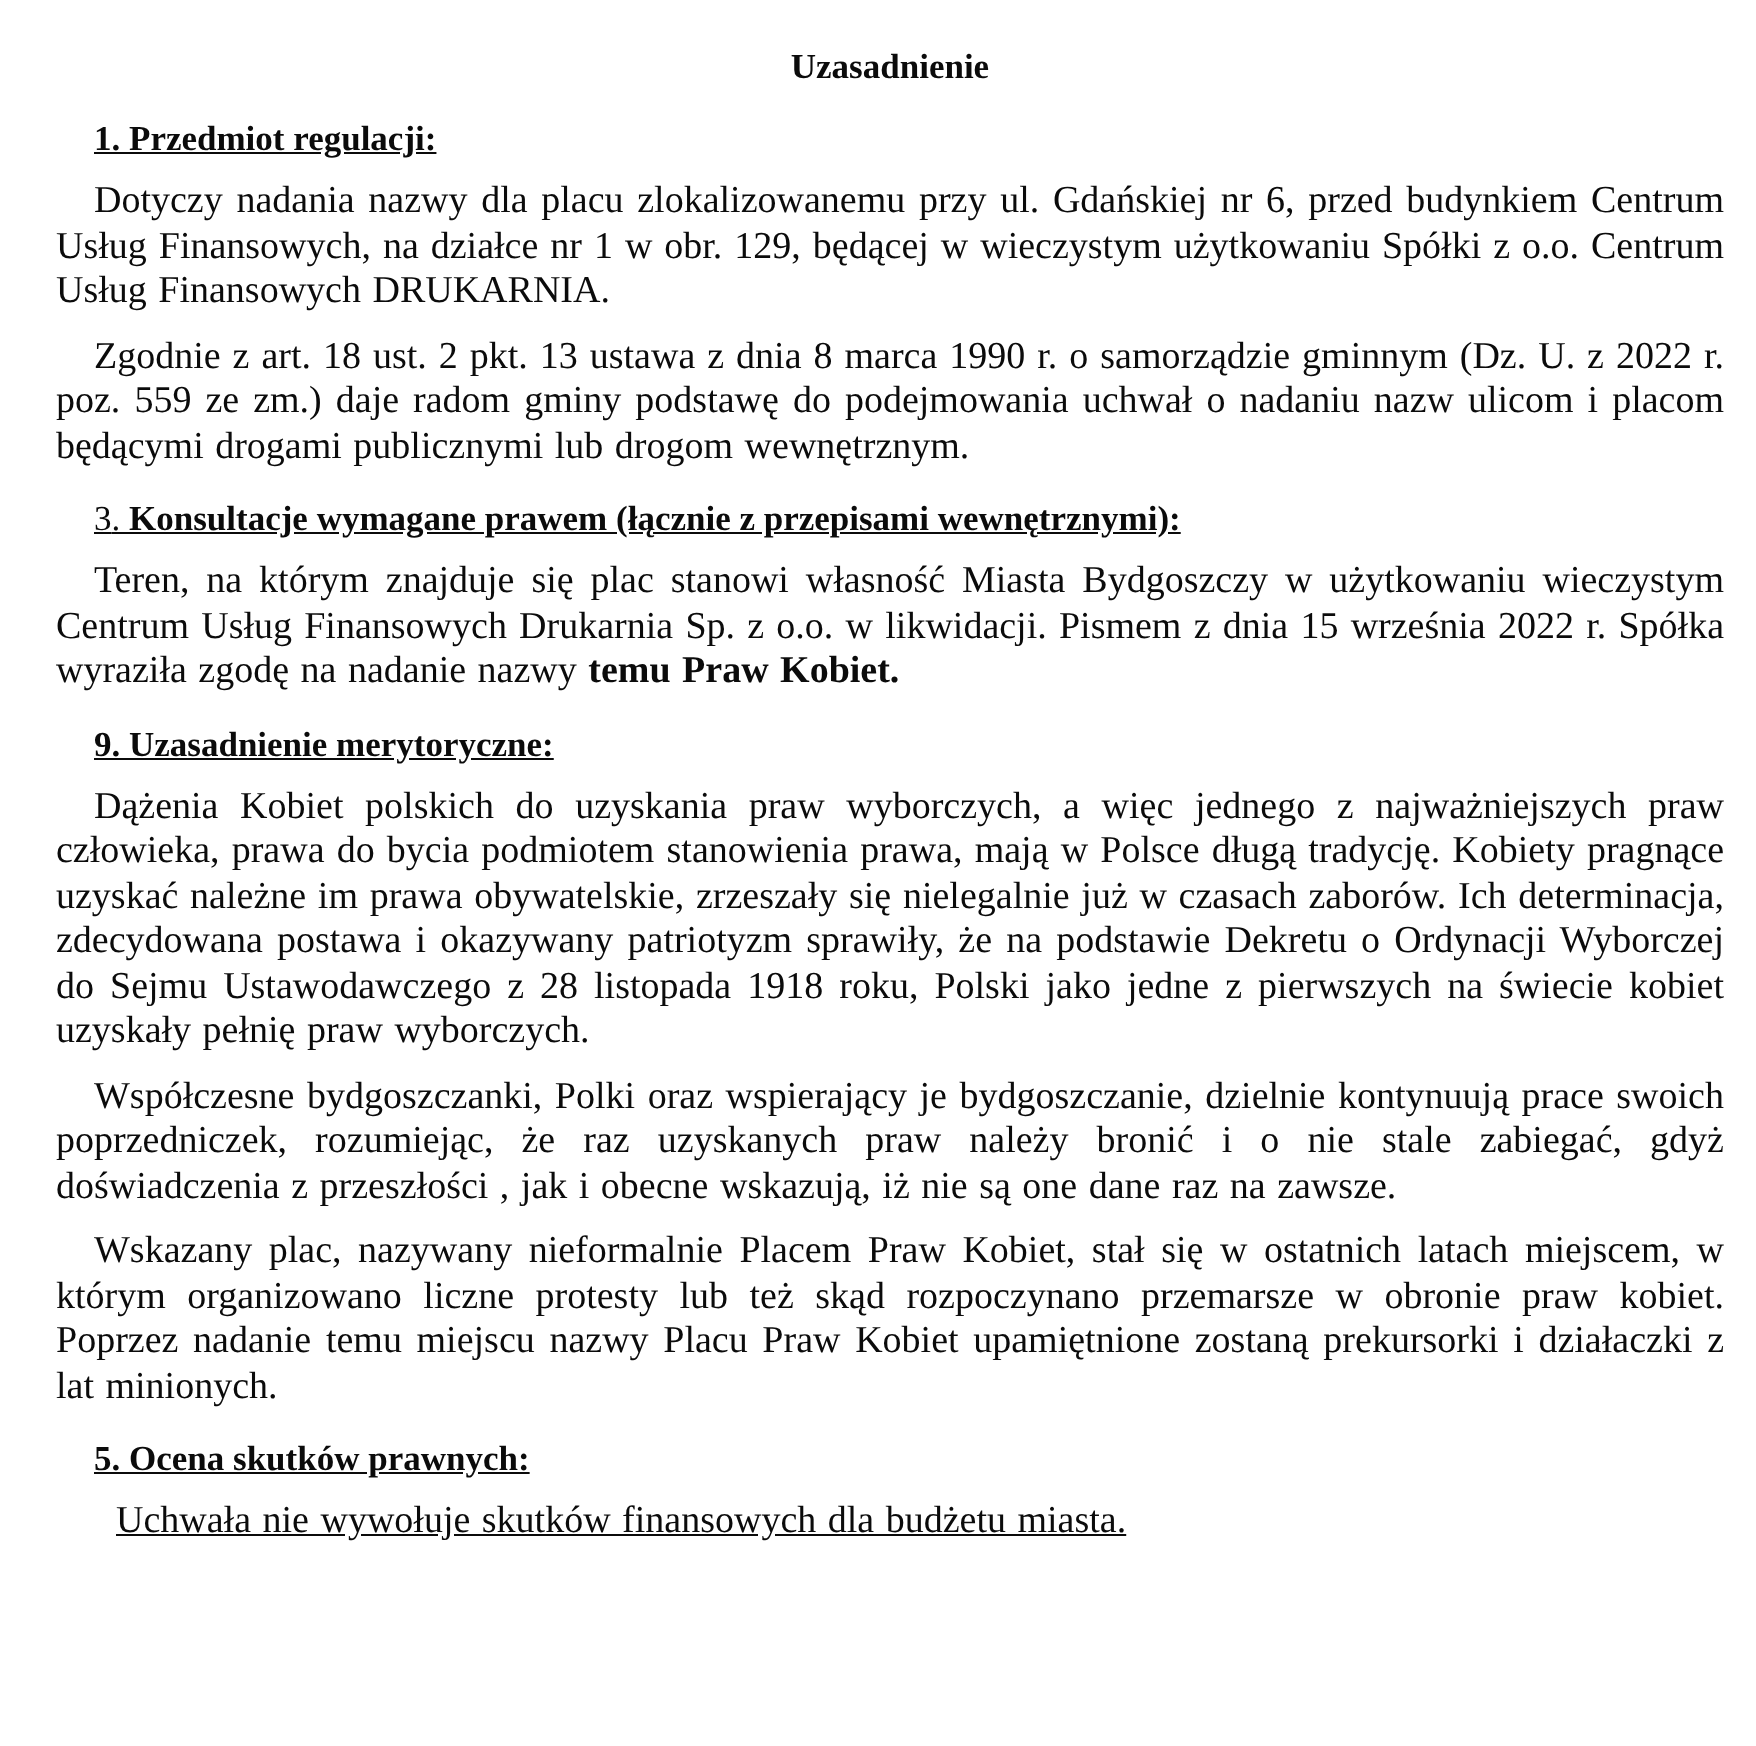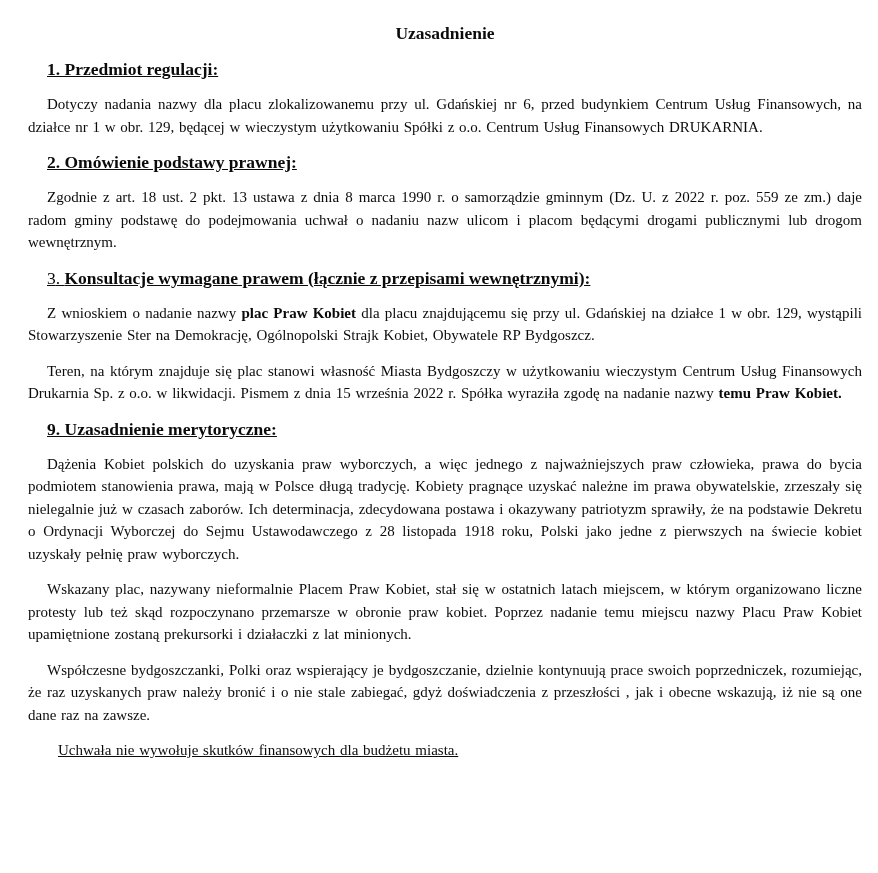--- a/index.html
+++ b/index.html
@@ -31,42 +31,41 @@
   .heading {
     font-size: 17.5px;
     font-weight: normal;
     line-height: 22px;
     margin: 13px 0 10px 0;
     text-indent: 19px;
     text-decoration: underline;
   }
   .heading .bold { font-weight: bold; }
   .paragraph {
-    font-size: 15px;
+    font-size: 19px;
     line-height: 22.5px;
-    margin: 13px 0 10px 0;
+    margin: 1px 0 10px 0;
     text-align: justify;
     text-indent: 19px;
     word-spacing: 1px;
   }
   .paragraph.deep-indent { text-indent: 30px; text-decoration: underline; }
   .bold { font-weight: bold; }
 </style>
 </head>
 <body>
 
 <div class="page">
   <h1 class="doc-title">Uzasadnienie</h1>
   <div id="blocks">
       <h2 class="heading"><span class="bold">1. Przedmiot regulacji:</span></h2>
       <p class="paragraph"><span>Dotyczy nadania nazwy dla placu zlokalizowanemu przy ul. Gdańskiej nr 6, przed budynkiem Centrum Usług Finansowych, na działce nr 1 w obr. 129, będącej w wieczystym użytkowaniu Spółki z o.o. Centrum Usług Finansowych DRUKARNIA.</span></p>
-      <h2 class="heading"><span class="bold">2. Omówienie podstawy prawnej:</span></h2>
       <p class="paragraph"><span>Zgodnie z art. 18 ust. 2 pkt. 13 ustawa z dnia 8 marca 1990 r. o samorządzie gminnym (Dz. U. z 2022 r. poz. 559 ze zm.) daje radom gminy podstawę do podejmowania uchwał o nadaniu nazw ulicom i placom będącymi drogami publicznymi lub drogom wewnętrznym.</span></p>
       <h2 class="heading"><span>3</span><span>. </span><span class="bold">Konsultacje wymagane prawem (łącznie z przepisami wewnętrznymi):</span></h2>
-      <p class="paragraph"><span>Z wnioskiem o nadanie nazwy </span><span class="bold">plac Praw Kobiet</span><span> dla placu znajdującemu się przy ul. Gdańskiej na działce 1 w obr. 129, wystąpili Stowarzyszenie Ster na Demokrację, Ogólnopolski Strajk Kobiet, Obywatele RP Bydgoszcz.</span></p>
       <p class="paragraph"><span>Teren, na którym znajduje się plac stanowi własność Miasta Bydgoszczy w użytkowaniu wieczystym Centrum Usług Finansowych Drukarnia Sp. z o.o. w likwidacji. Pismem z dnia 15 września 2022 r. Spółka wyraziła zgodę na nadanie nazwy </span><span class="bold">temu Praw Kobiet.</span></p>
       <h2 class="heading"><span class="bold">9. Uzasadnienie merytoryczne:</span></h2>
       <p class="paragraph"><span>Dążenia Kobiet polskich do uzyskania praw wyborczych, a więc jednego z najważniejszych praw człowieka, prawa do bycia podmiotem stanowienia prawa, mają w Polsce długą tradycję. Kobiety pragnące uzyskać należne im prawa obywatelskie, zrzeszały się nielegalnie już w czasach zaborów. Ich determinacja, zdecydowana postawa i okazywany patriotyzm sprawiły, że na podstawie Dekretu o Ordynacji Wyborczej do Sejmu Ustawodawczego z 28 listopada 1918 roku, Polski jako jedne z pierwszych na świecie kobiet uzyskały pełnię praw wyborczych.</span></p>
+      <p class="paragraph"><span>Współczesne bydgoszczanki, Polki oraz wspierający je bydgoszczanie, dzielnie kontynuują prace swoich poprzedniczek, rozumiejąc, że raz uzyskanych praw należy bronić i o nie stale zabiegać, gdyż doświadczenia z przeszłości , jak i obecne wskazują, iż nie są one dane raz na zawsze.</span></p>
       <p class="paragraph"><span>Wskazany plac, nazywany nieformalnie Placem Praw Kobiet, stał się w ostatnich latach miejscem, w którym organizowano liczne protesty lub też skąd rozpoczynano przemarsze w obronie praw kobiet. Poprzez nadanie temu miejscu nazwy Placu Praw Kobiet upamiętnione zostaną prekursorki i działaczki z lat minionych.</span></p>
-      <p class="paragraph"><span>Współczesne bydgoszczanki, Polki oraz wspierający je bydgoszczanie, dzielnie kontynuują prace swoich poprzedniczek, rozumiejąc, że raz uzyskanych praw należy bronić i o nie stale zabiegać, gdyż doświadczenia z przeszłości , jak i obecne wskazują, iż nie są one dane raz na zawsze.</span></p>
+      <h2 class="heading"><span class="bold">5. Ocena skutków prawnych:</span></h2>
       <p class="paragraph deep-indent"><span>Uchwała nie wywołuje skutków finansowych dla budżetu miasta.</span></p>
     </div>
 </div>
 
 </body></html>

